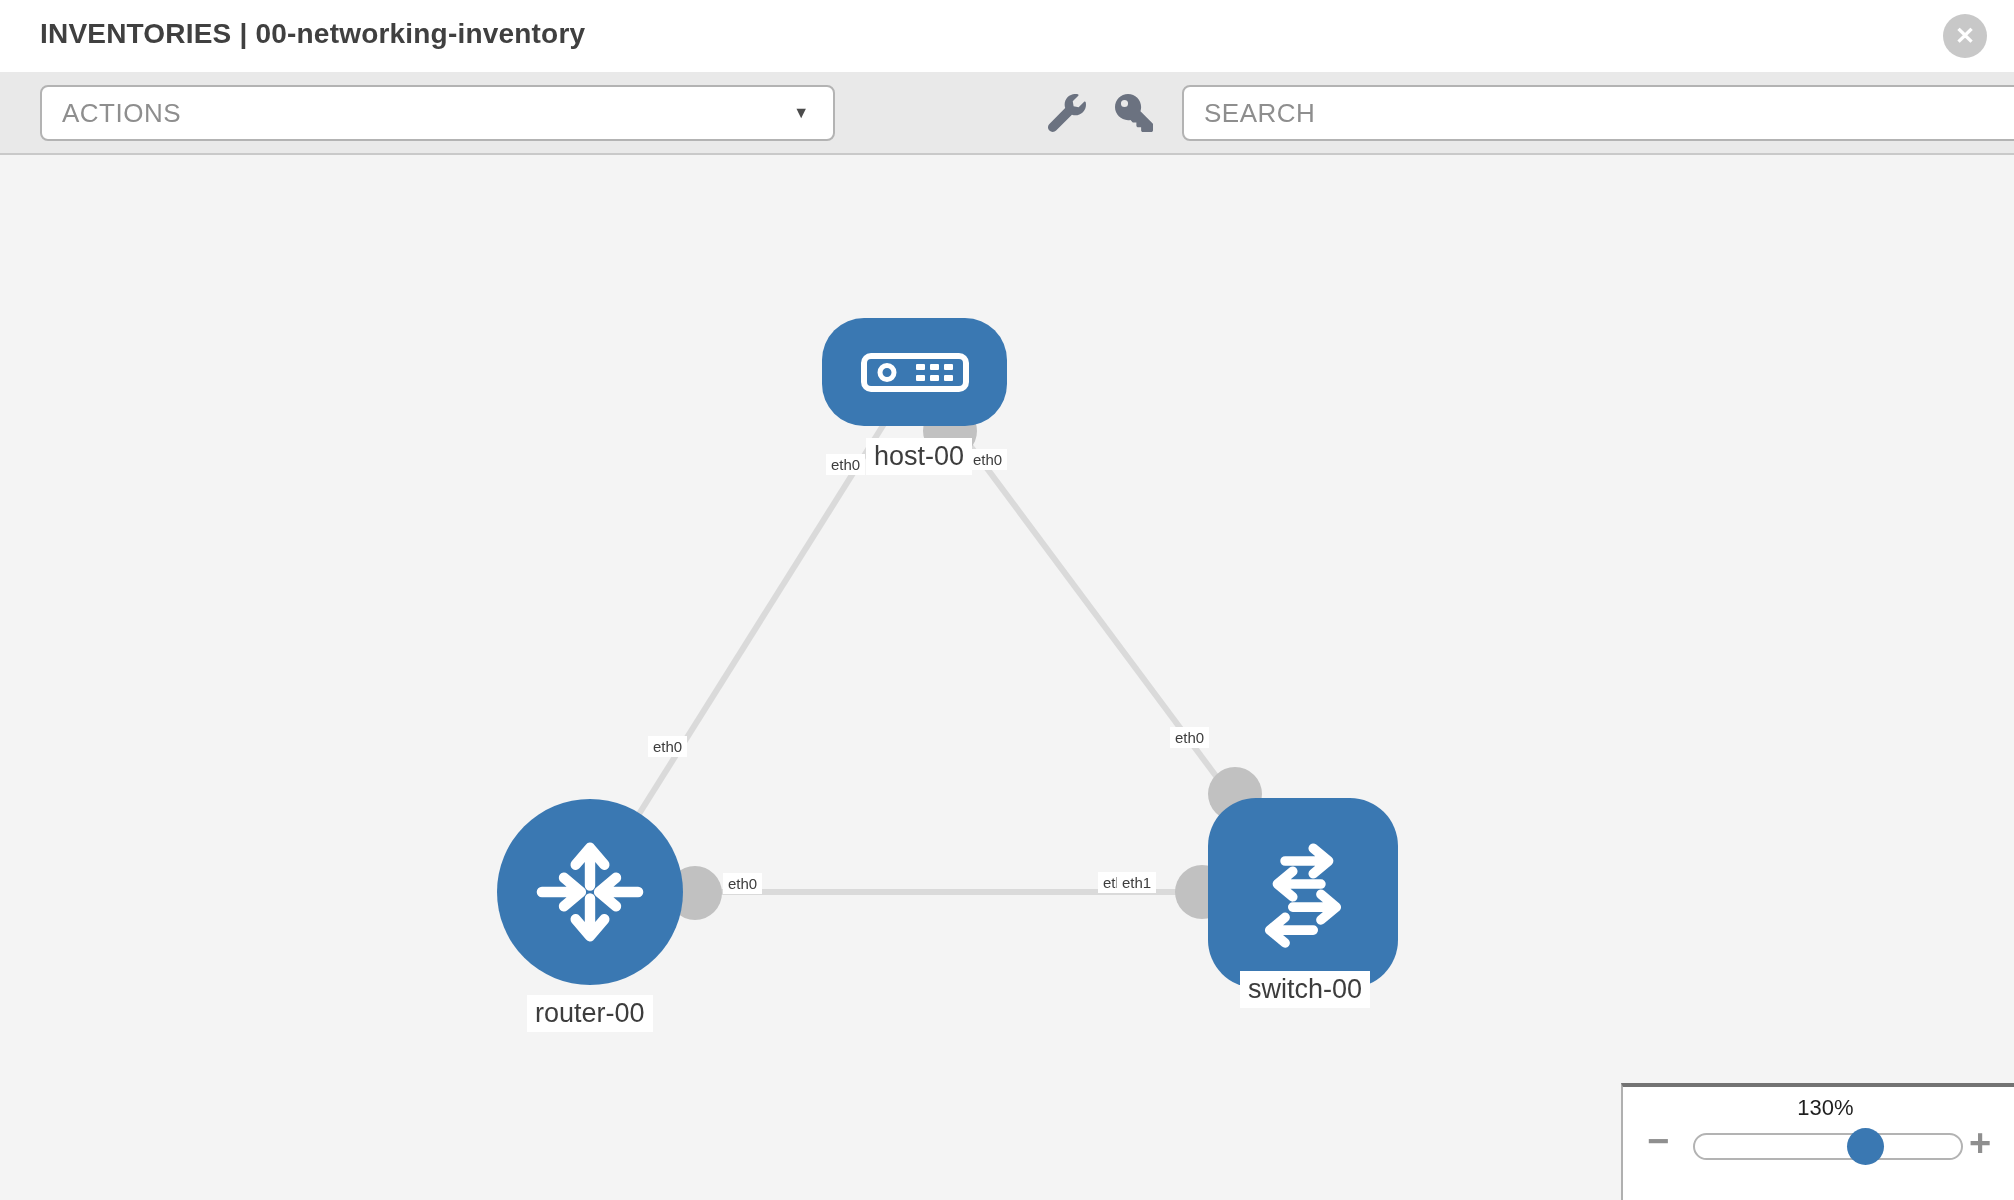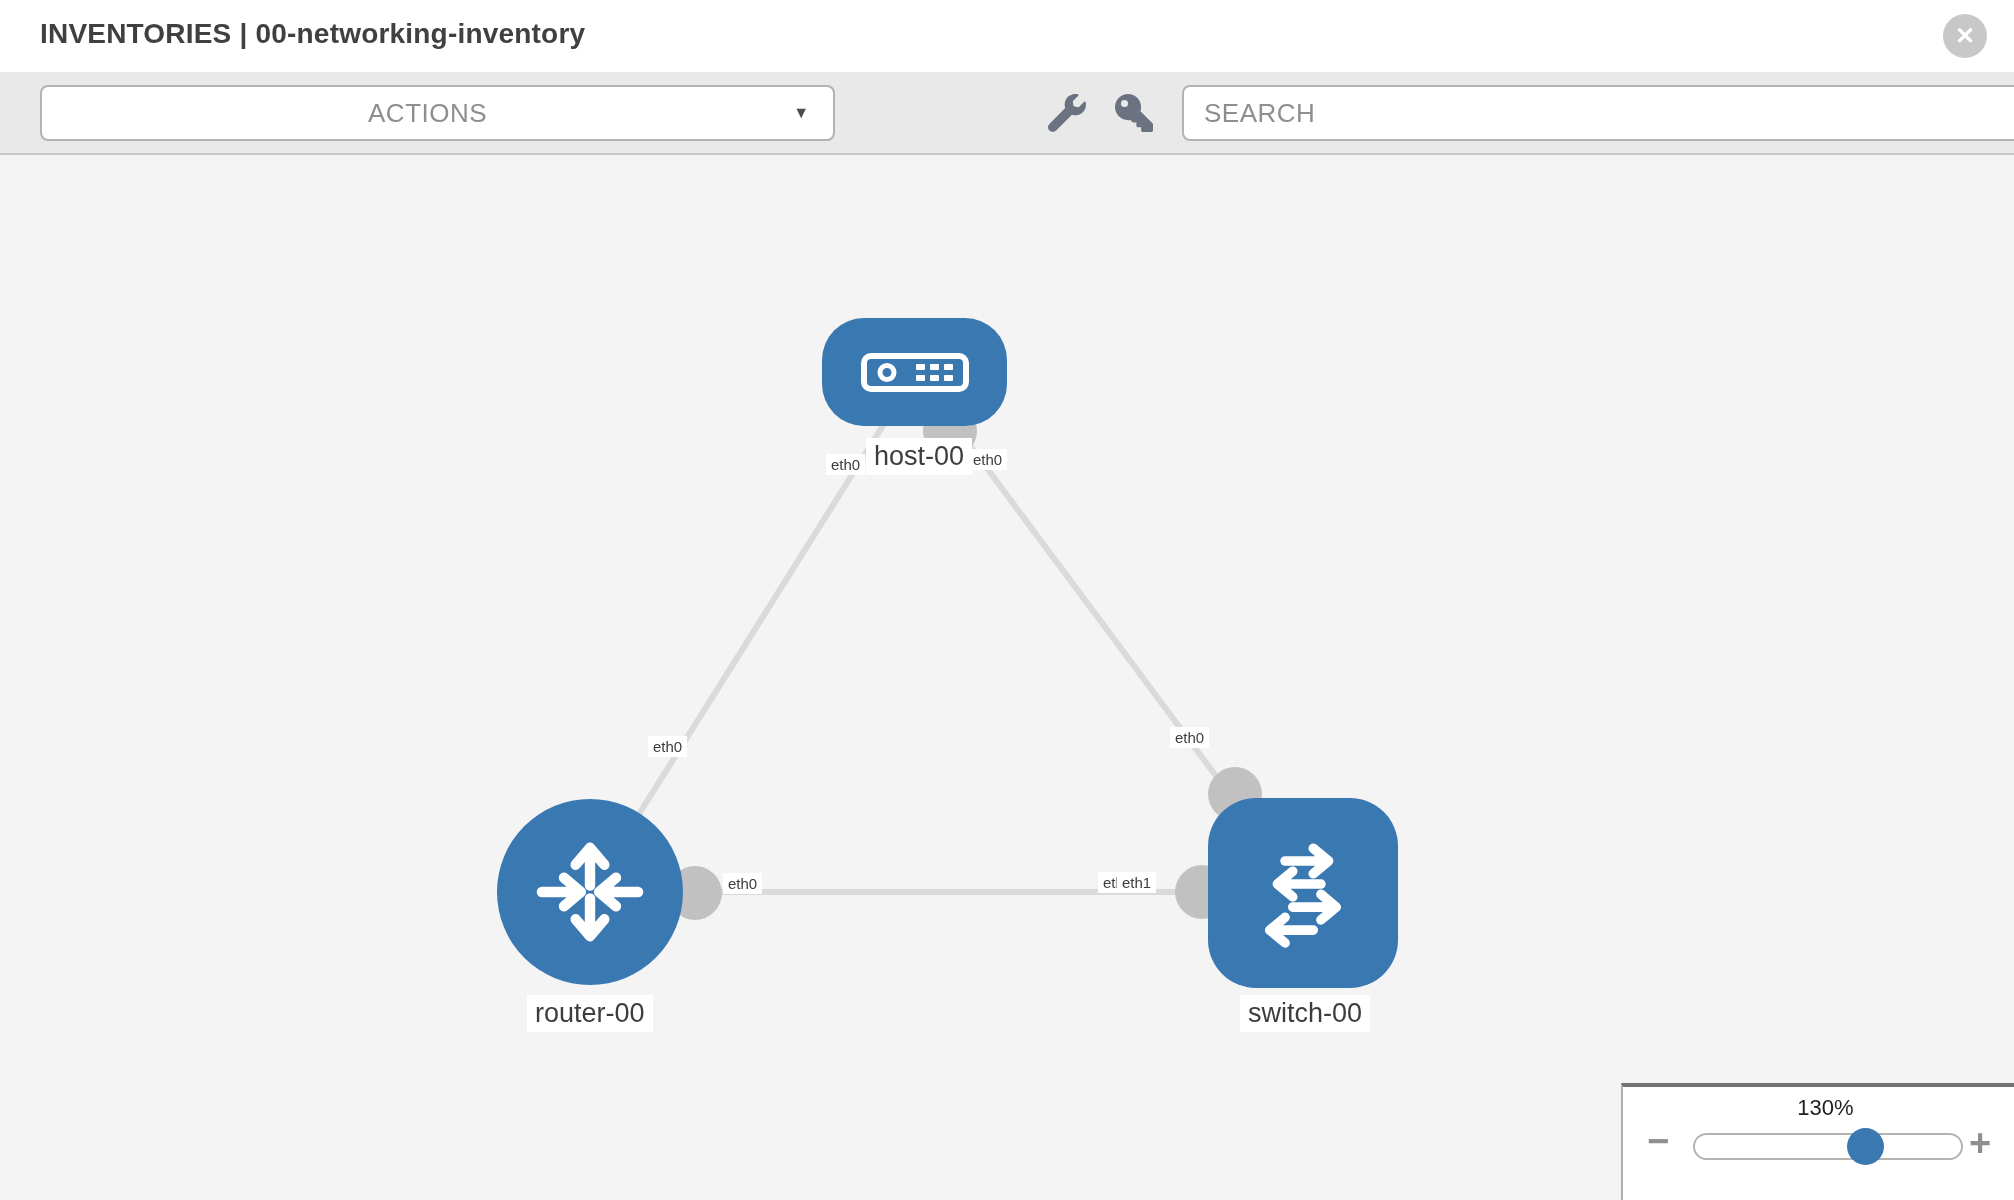--- a/index.html
+++ b/index.html
@@ -11,21 +11,21 @@
   .hdr { position:absolute; left:0; top:0; width:2014px; height:72px; background:#ffffff; }
   .hdr-title { position:absolute; left:40px; top:18px; font-size:28px; font-weight:bold; color:#404040; letter-spacing:.2px; }
   .close-btn { position:absolute; left:1943px; top:14px; width:44px; height:44px; border-radius:50%;
                background:#c8c8c8; color:#ffffff; font-size:24px; font-weight:bold;
                display:flex; align-items:center; justify-content:center; cursor:pointer; }
 
   
   .tbar { position:absolute; left:0; top:72px; width:2014px; height:83px; background:#e9e9e9; border-bottom:2px solid #c9c9c9; }
   .combo { position:absolute; top:13px; height:56px; background:#ffffff; border:2px solid #b3b3b3; border-radius:8px;
            display:flex; align-items:center; cursor:pointer; }
-  .combo-actions { left:40px; width:795px;text-align:center; }
+  .combo-actions { left:40px; width:795px; }
   .combo-search { left:1182px; width:944px; }
   .combo-label { margin-left:20px; font-size:26px; color:#8e8e8e; letter-spacing:.5px; flex:1; }
   .combo-caret { margin-right:24px; font-size:16px; color:#4c4c4c; }
   .tool-ic { position:absolute; top:22px; width:38px; height:38px; cursor:pointer; }
   .tool-ic svg { width:100%; height:100%; }
   .ic-wrench { left:1048px; }
   .ic-key { left:1115px; }
 
   
   .canvas { position:absolute; left:0; top:155px; width:2014px; height:1045px; background:#f4f4f4; }
@@ -133,21 +133,21 @@
           <path d="M36 25 L66 25 M58 15 L70 25 L58 35"></path>
           <path d="M64 43 L34 43 M42 33 L30 43 L42 53"></path>
           <path d="M42 61 L72 61 M64 51 L76 61 L64 71"></path>
           <path d="M58 79 L28 79 M36 69 L24 79 L36 89"></path>
         </svg>
       </span>
     </div>
 
     <span class="lbl node-lbl" style="left:866px; top:283px;">host-00</span>
     <span class="lbl node-lbl" style="left:527px; top:840px;">router-00</span>
-    <span class="lbl node-lbl" style="left:1240px; top:840px;">switch-00</span>
+    <span class="lbl node-lbl" style="left:1240px; top:816px;">switch-00</span>
 
     <span class="lbl if-lbl" style="left:826px; top:299px;">eth0</span>
     <span class="lbl if-lbl" style="left:968px; top:294px;">eth0</span>
     <span class="lbl if-lbl" style="left:648px; top:581px;">eth0</span>
     <span class="lbl if-lbl" style="left:1170px; top:572px;">eth0</span>
     <span class="lbl if-lbl" style="left:723px; top:718px;">eth0</span>
     <span class="lbl if-lbl" style="left:1098px; top:717px;">eth0</span>
     <span class="lbl if-lbl" style="left:1117px; top:717px;">eth1</span>
 
     <div class="zoom-panel">

